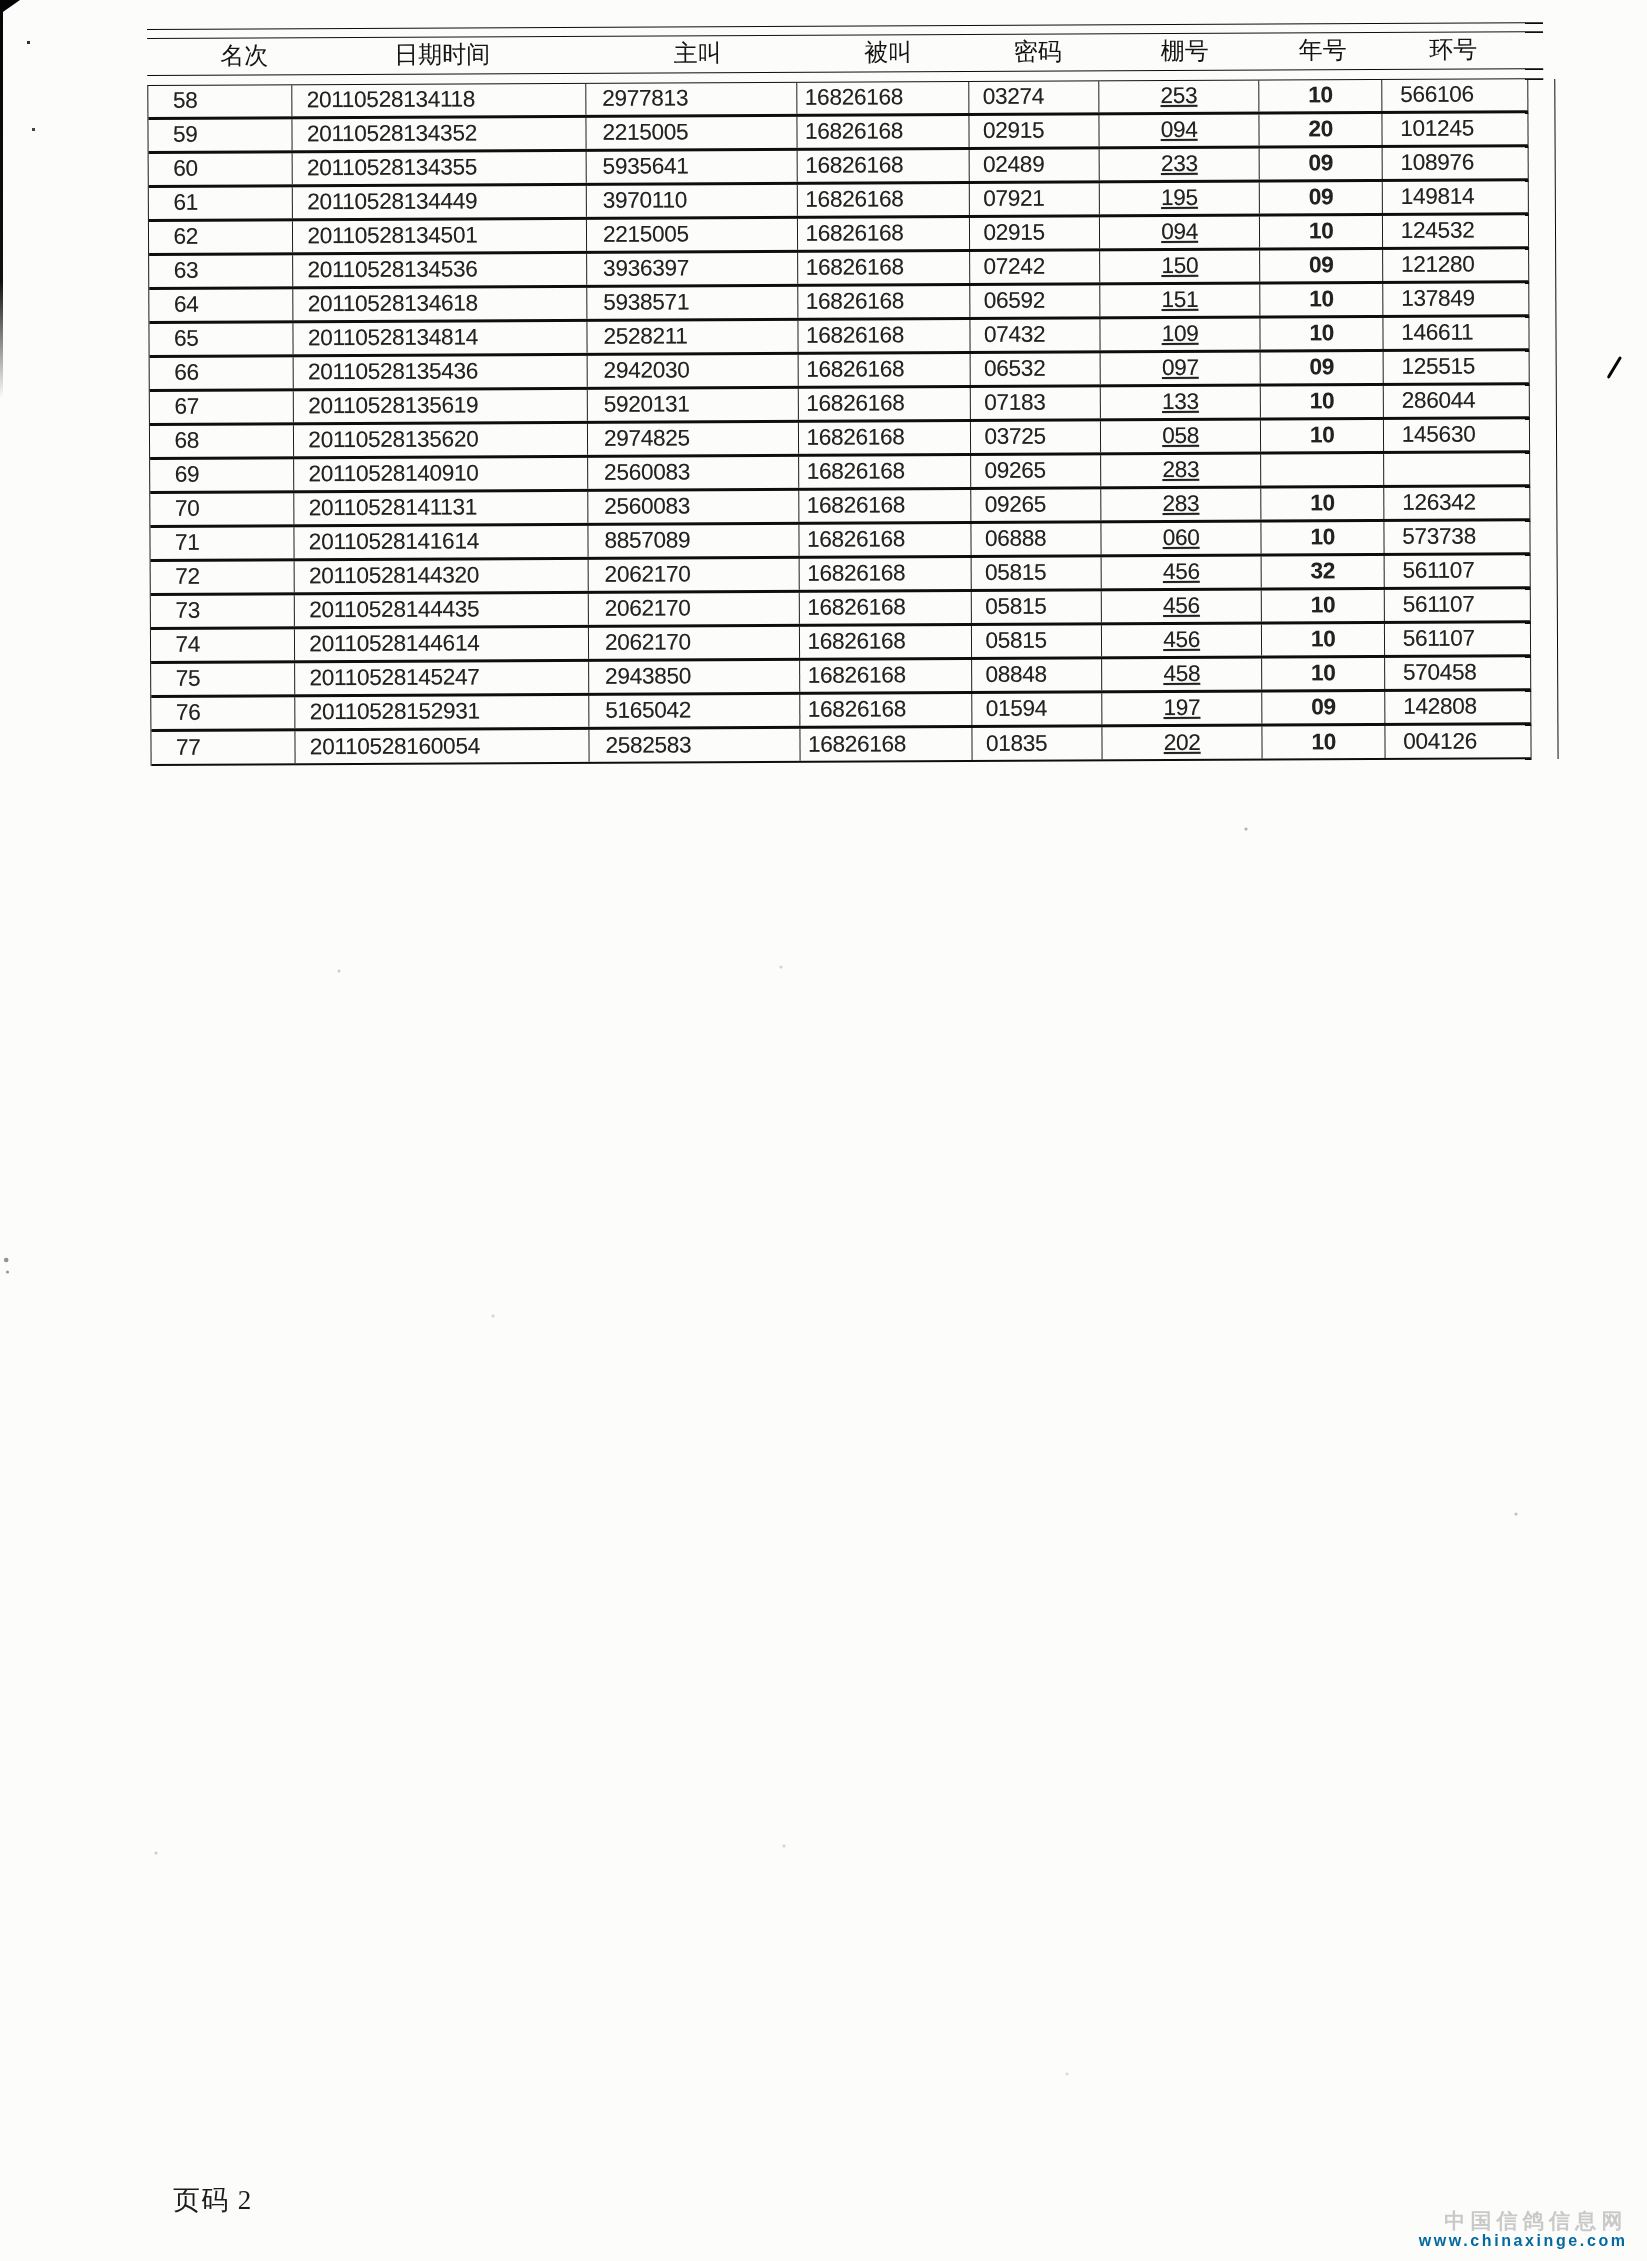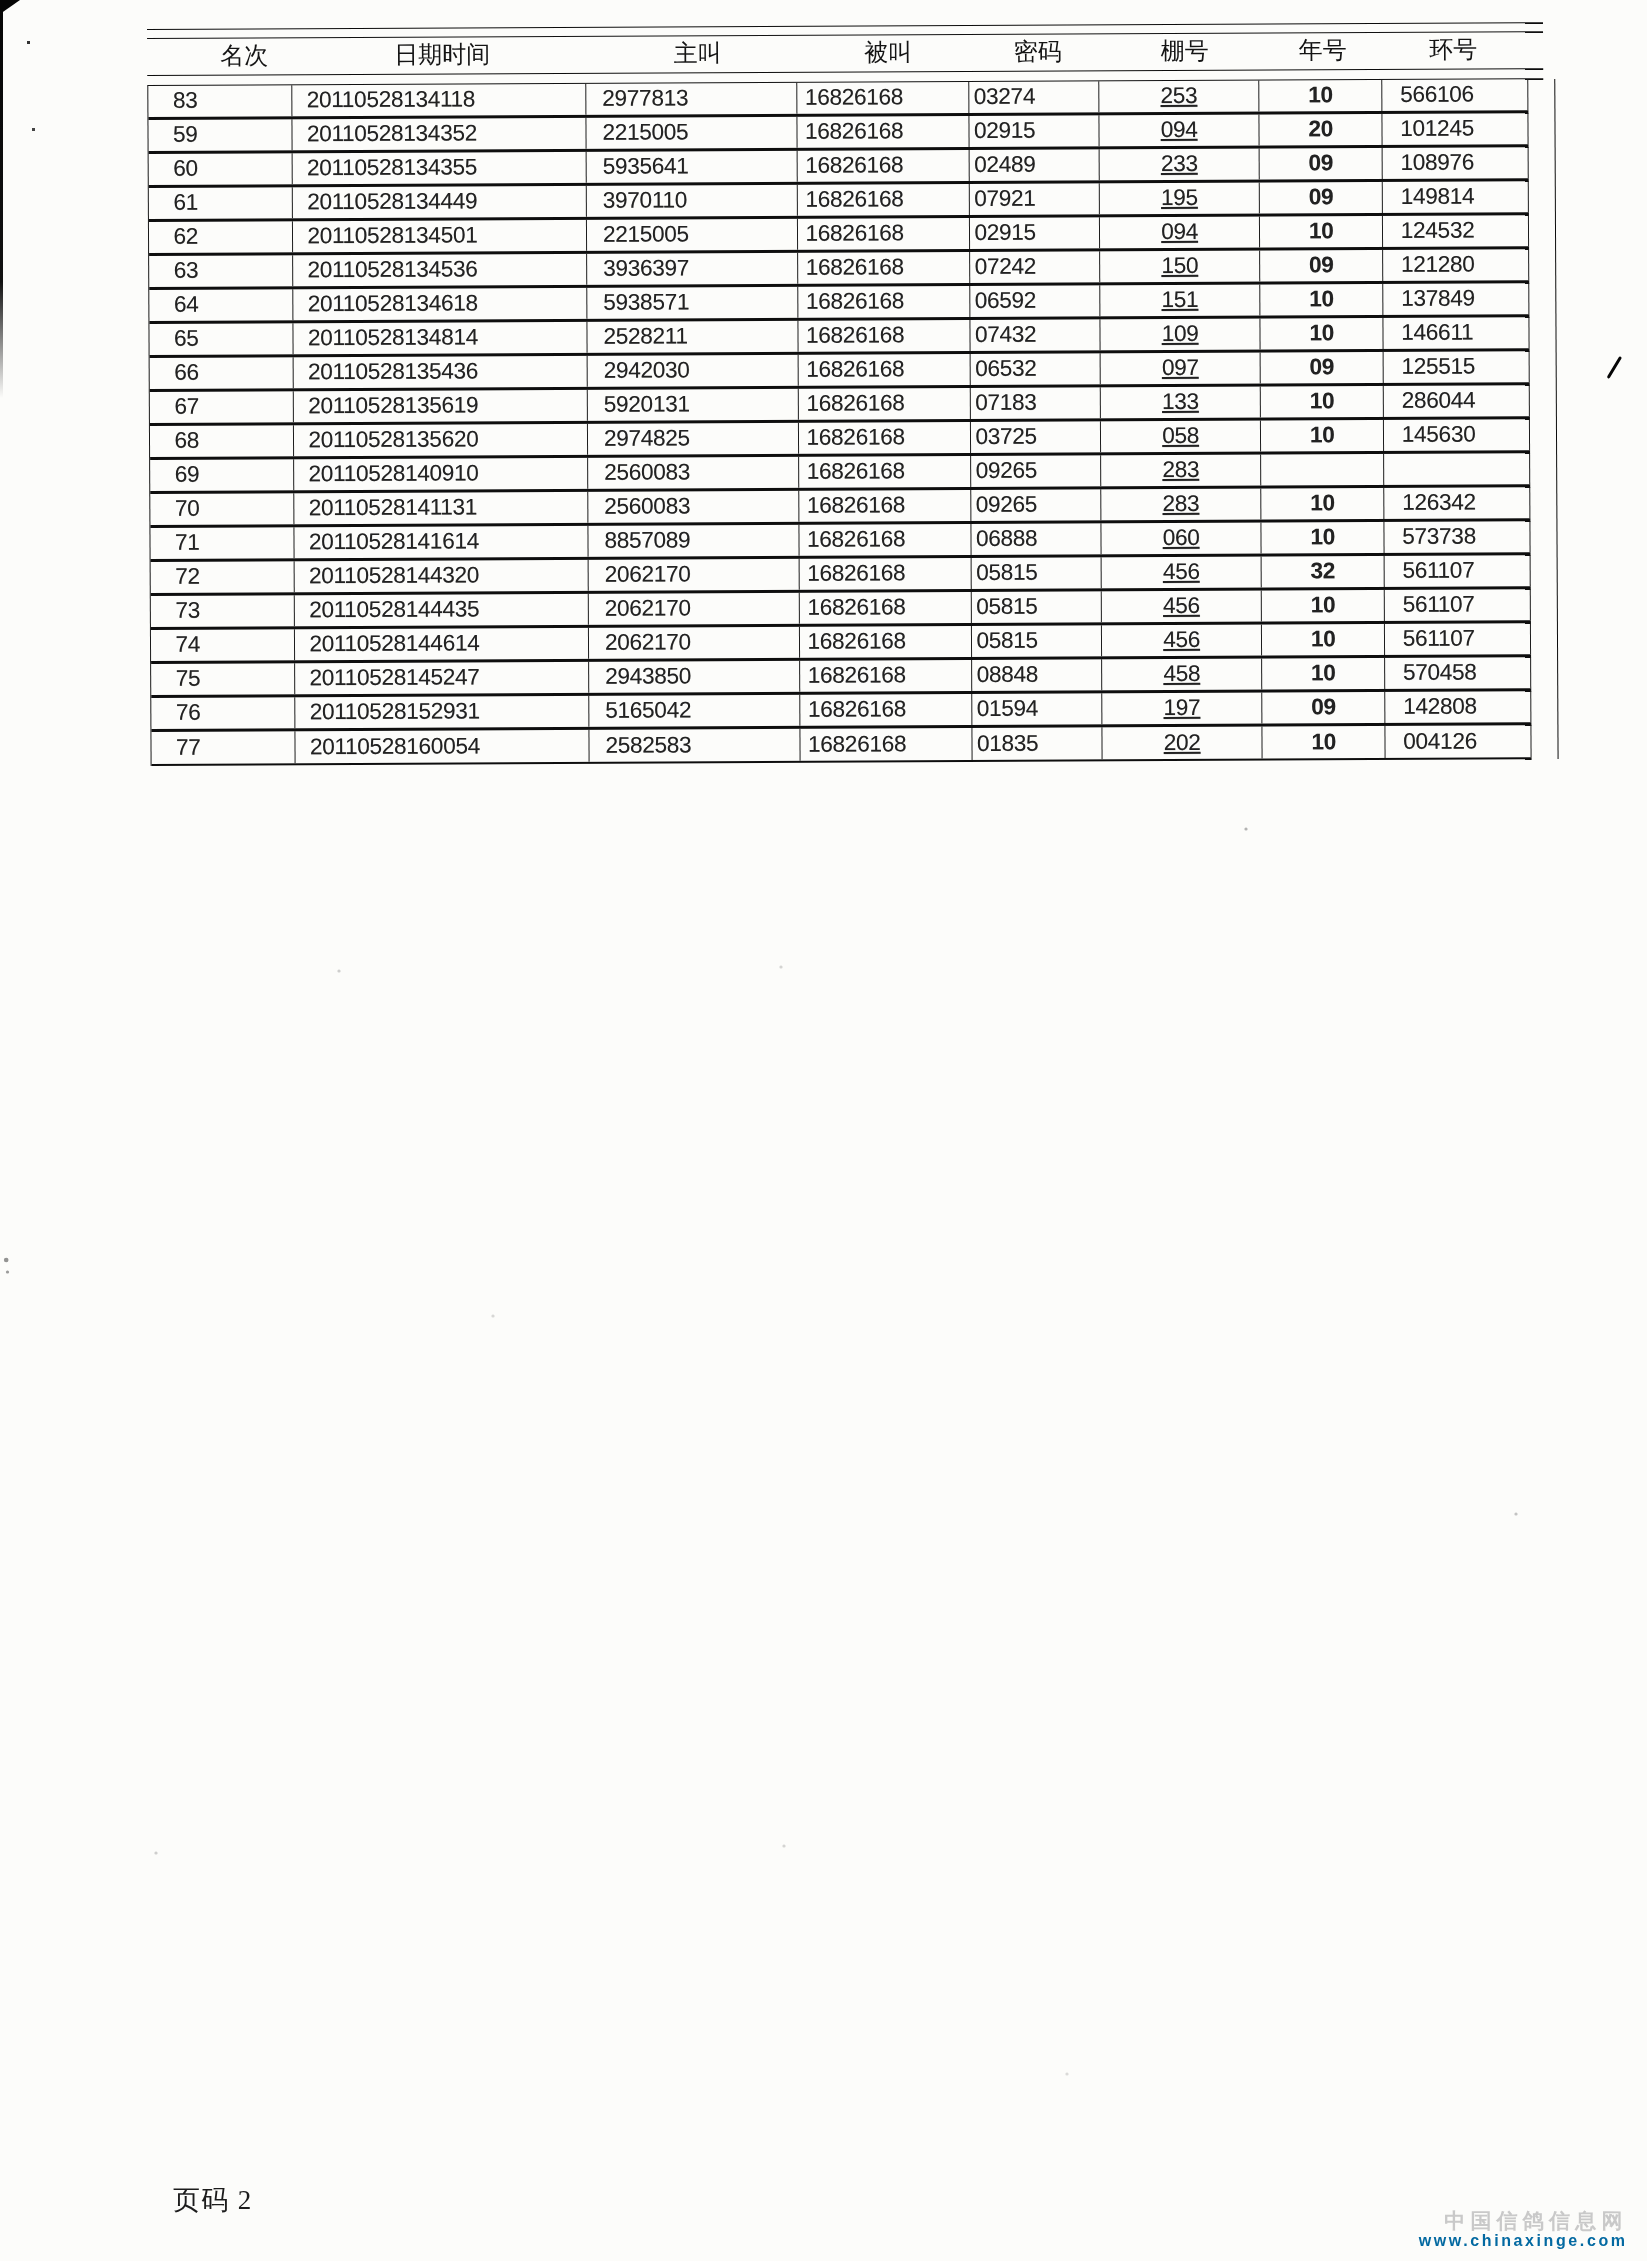--- a/index.html
+++ b/index.html
@@ -56,21 +56,21 @@
     box-sizing:border-box;display:flex;align-items:center;
     border-right:1.3px solid #1d1d1d;
     font-size:22.6px;letter-spacing:-0.3px;color:#222;
     text-shadow:0.2px 0.2px 0 rgba(25,25,25,.35);
     overflow:hidden;white-space:nowrap;
   }
   .c0{width:146px;padding-left:24.5px;}
   .c1{width:298px;padding-left:14px;}
   .c2{width:213px;padding-left:15.5px;}
   .c3{width:175px;padding-left:7.8px;}
-  .c4{width:131px;padding-left:4px;}
+  .c4{width:131px;padding-left:13px;}
   .c5{width:163px;justify-content:center;text-decoration:underline;}
   .c6{width:124px;justify-content:center;font-weight:bold;}
   .c7{width:148px;padding-left:18px;}
 
   
   .page-number{
     position:absolute;left:173px;top:2182px;
     font-family:"Liberation Serif", serif;
     font-size:27px;color:#1c1c1c;
     letter-spacing:1.3px;
@@ -137,21 +137,21 @@
       <div class="hcell h5">棚号</div>
       <div class="hcell h6">年号</div>
       <div class="hcell h7">环号</div>
     </div>
 
     <div class="rule"></div>
 
     <div class="grid">
       <div class="grid-inner">
           <div class="trow">
-            <div class="cell c0">83</div>
+            <div class="cell c0">58</div>
             <div class="cell c1">20110528134118</div>
             <div class="cell c2">2977813</div>
             <div class="cell c3">16826168</div>
             <div class="cell c4">03274</div>
             <div class="cell c5">253</div>
             <div class="cell c6">10</div>
             <div class="cell c7">566106</div>
           </div>
           <div class="trow">
             <div class="cell c0">59</div>

